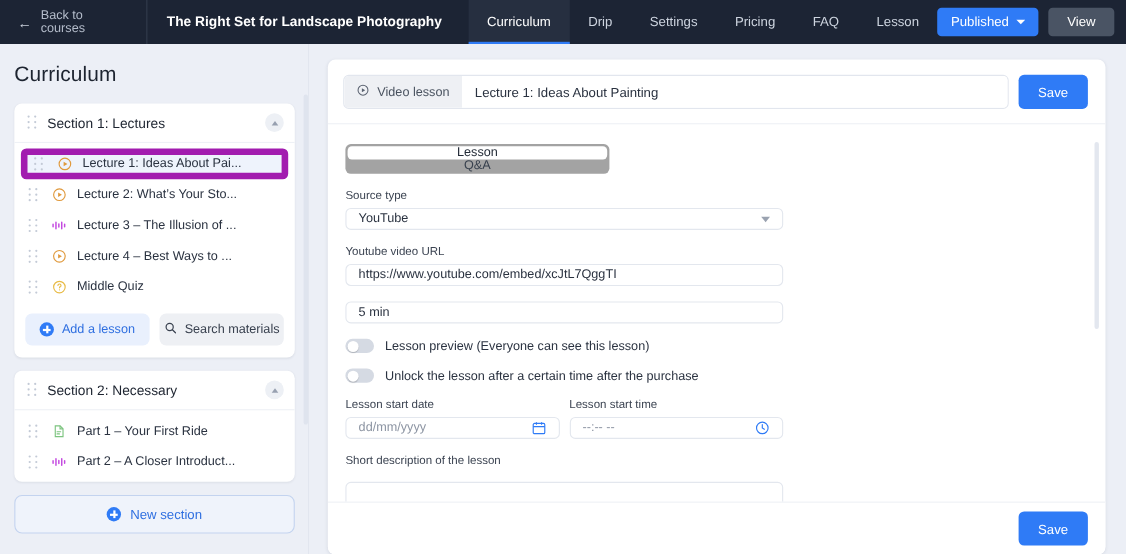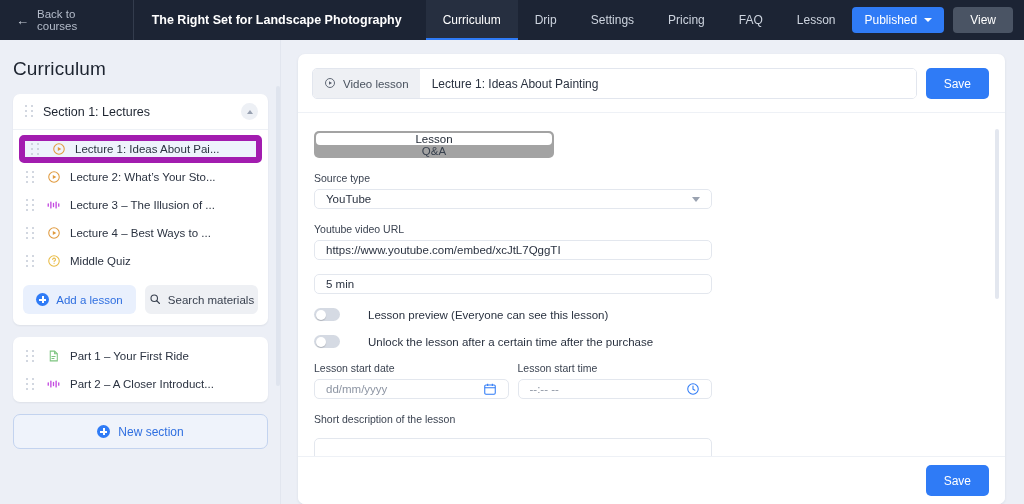--- a/index.html
+++ b/index.html
@@ -213,21 +213,21 @@
     padding: 0 11px; font-size: 11.5px; color: #2a3240;
     position: relative;
   }
   .fctl.ph { color: #8d95a3; }
   .sel-caret {
     margin-left: auto; width: 0; height: 0;
     border-left: 4px solid transparent; border-right: 4px solid transparent;
     border-top: 5px solid #9aa2b0;
   }
   .toggle-row {
-    display: flex; align-items: center; gap: 28px; margin-top: 14px;
+    display: flex; align-items: center; gap: 10px; margin-top: 14px;
     cursor: pointer;
   }
   .toggle {
     width: 26px; height: 13px; border-radius: 7px; background: #d5dae3;
     position: relative; flex: 0 0 26px;
   }
   .toggle::after {
     content: ""; position: absolute; left: 1.5px; top: 1.5px;
     width: 10px; height: 10px; border-radius: 50%; background: #fff;
     box-shadow: 0 1px 1px rgba(0,0,0,.18);
@@ -405,20 +405,34 @@
               <circle cx="10.5" cy="10.5" r="6.5"></circle>
                 <path d="M15.5 15.5L21 21" stroke-linecap="round"></path>
             </svg>
           </span>
           <span>Search materials</span>
         </button>
       </div>
     </div>
 
     <div class="card">
+      <div class="sec-head">
+        <span class="grip">
+            <i></i>
+            <i></i>
+            <i></i>
+            <i></i>
+            <i></i>
+            <i></i>
+          </span>
+        <span class="sec-title">Section 2: Necessary</span>
+        <span class="collapse-btn">
+            <span class="chev"></span>
+          </span>
+      </div>
       <div class="lesson-list">
         <div class="lesson">
           <span class="grip">
               <i></i>
               <i></i>
               <i></i>
               <i></i>
               <i></i>
               <i></i>
             </span>

